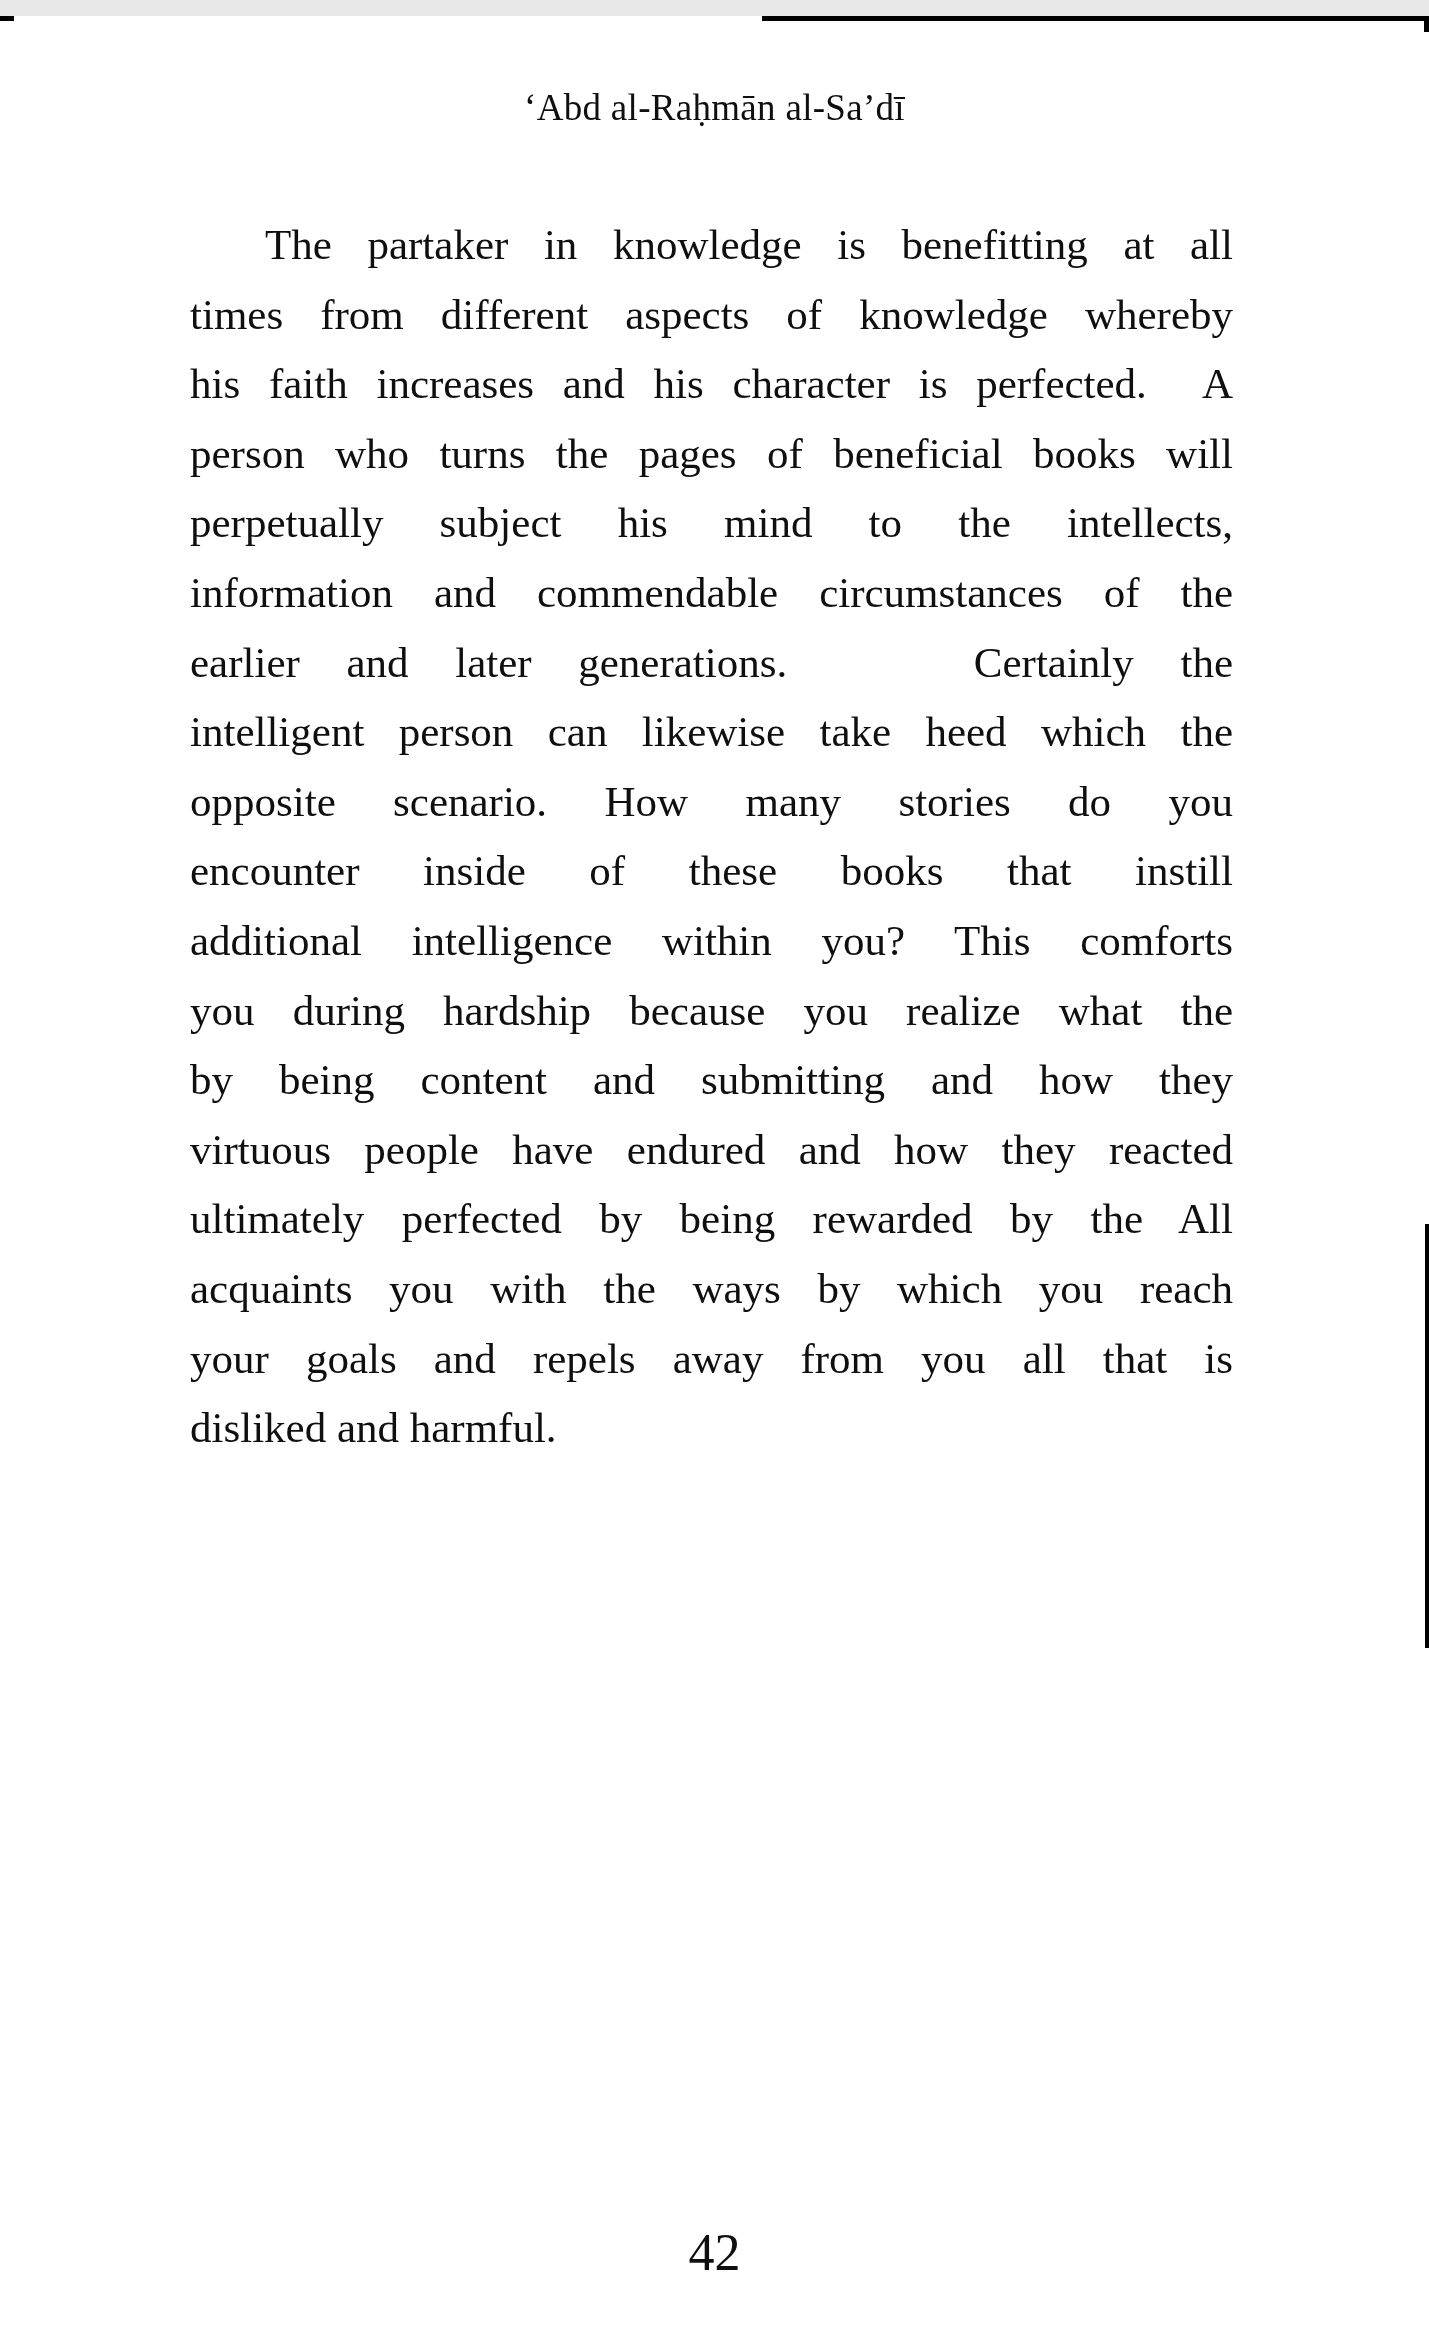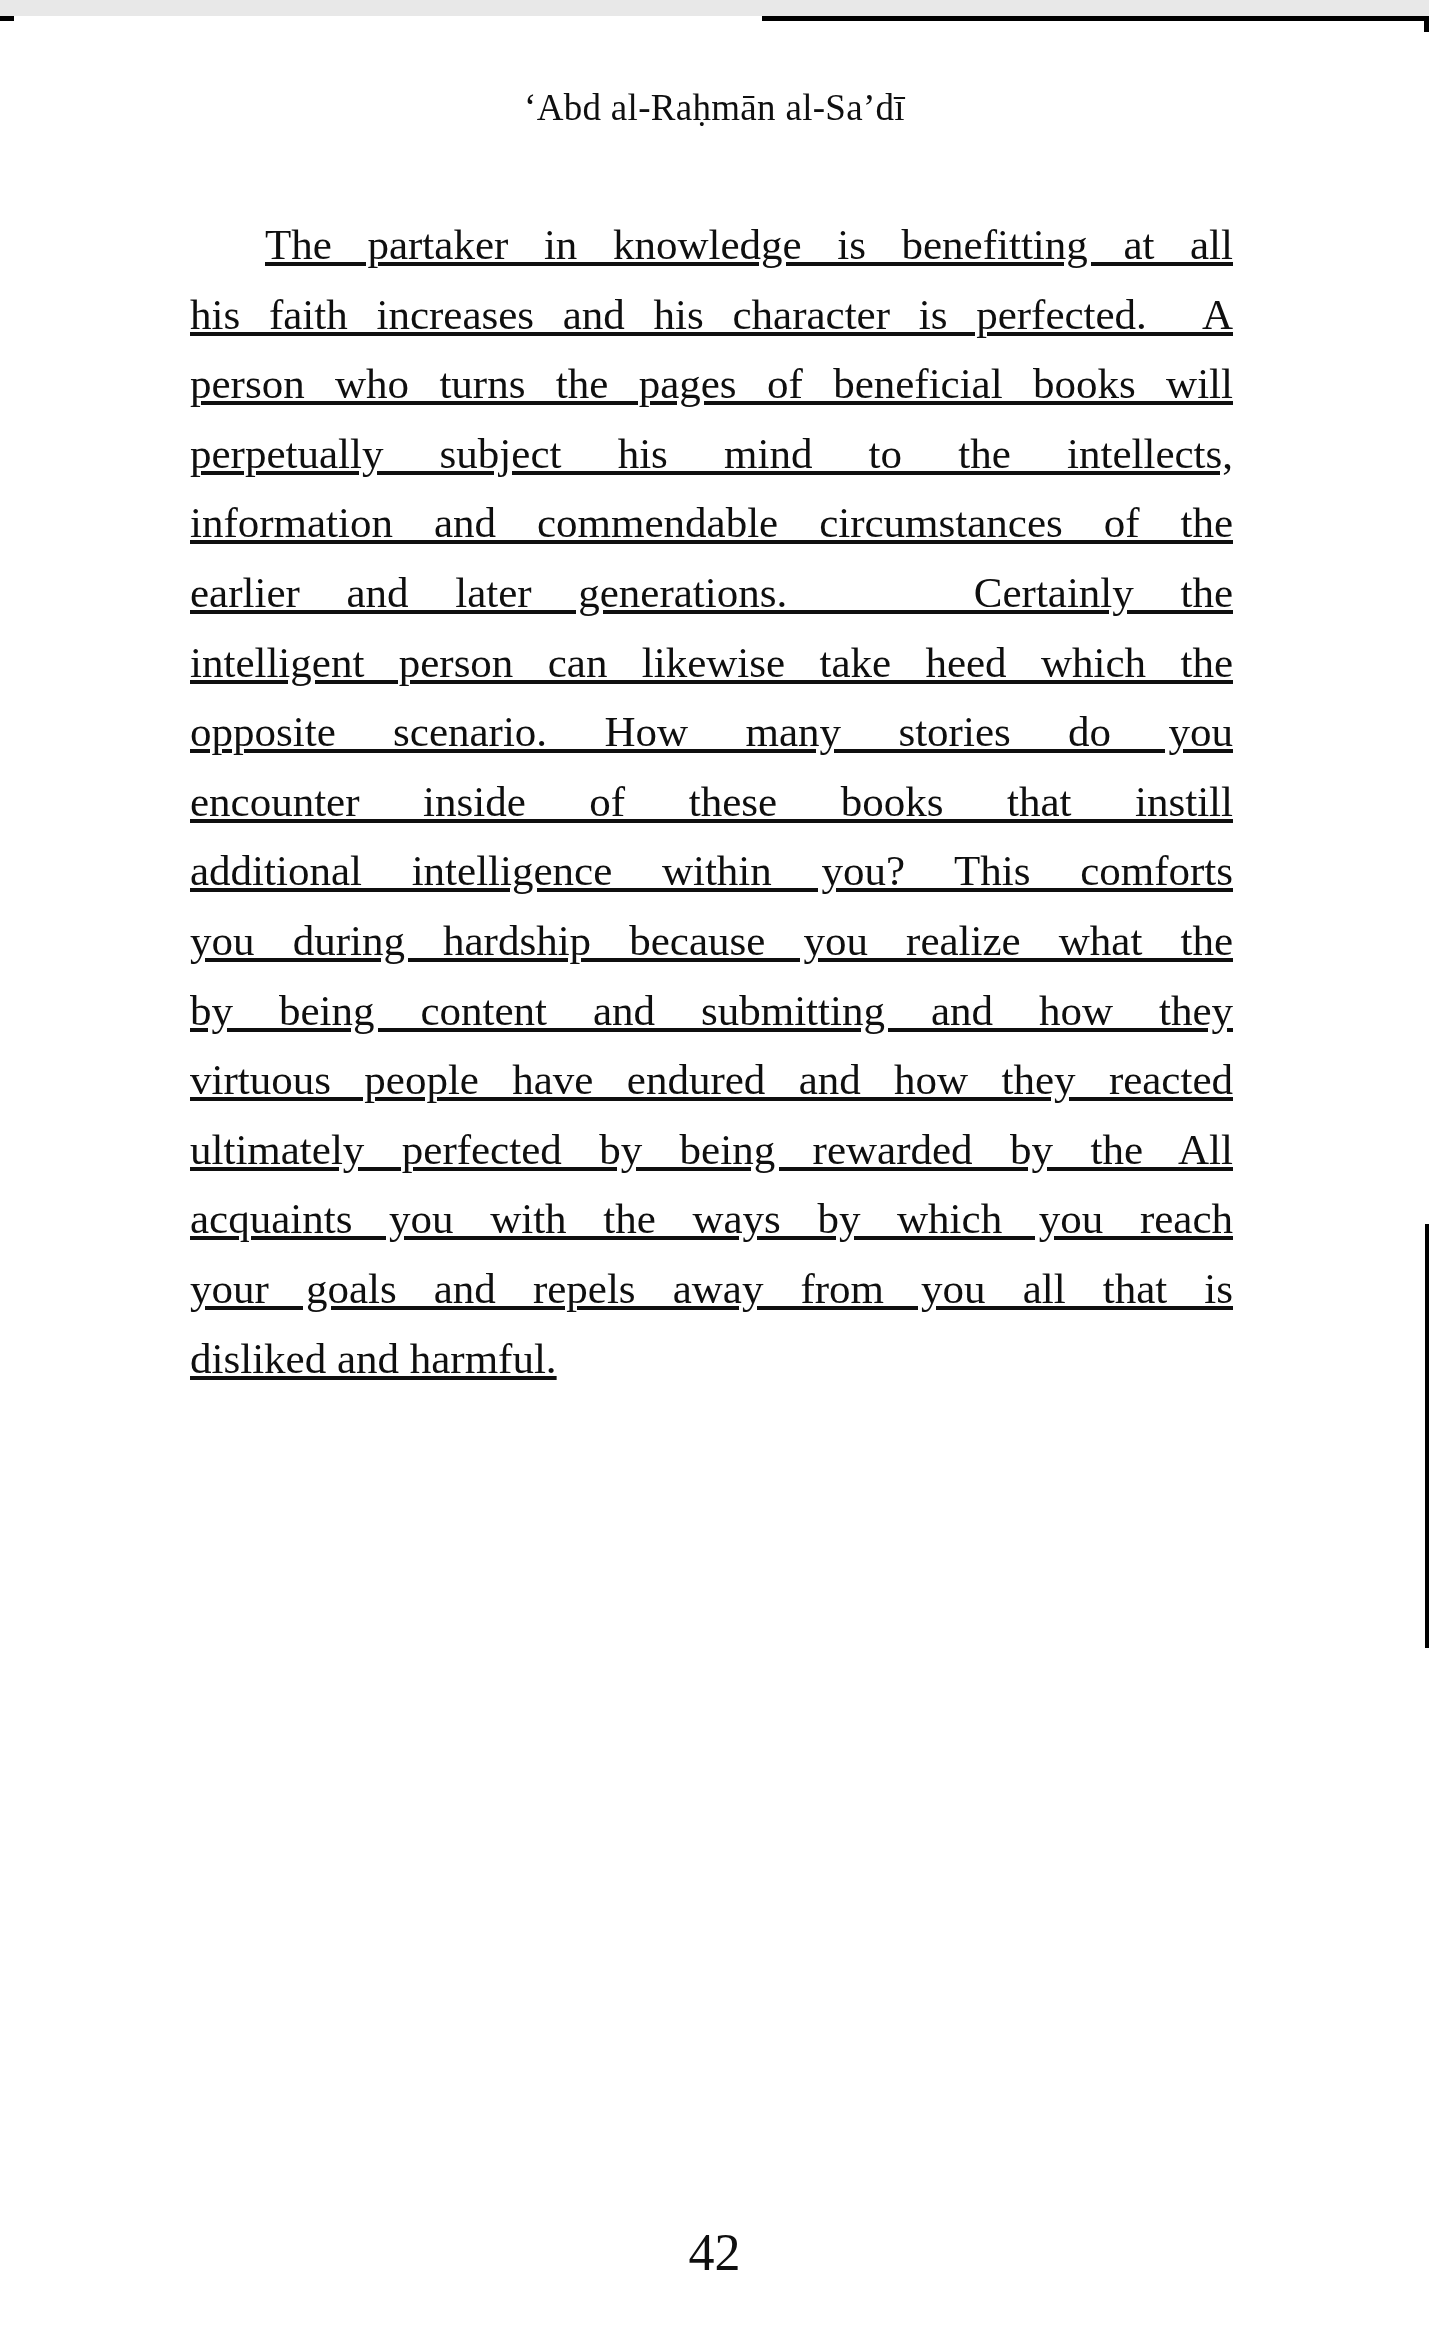--- a/index.html
+++ b/index.html
@@ -50,21 +50,20 @@
     white-space: nowrap;
   }
   
   .body-text {
     position: absolute;
     left: 190px;
     top: 194px;
     width: 1043px;
     font-size: 43px;
     line-height: 69.6px;
-    text-decoration: underline;
   }
   .body-text .line {
     text-align: justify;
     text-align-last: justify;
     white-space: normal;
   }
   .body-text .line.first {
     text-indent: 75px;
   }
   .body-text .line.last {
@@ -91,20 +90,21 @@
   <div class="artifact artifact-tr-bar"></div>
 
   <div class="artifact artifact-tr-tick"></div>
 
   <div class="artifact artifact-right-line"></div>
 
   <div class="running-head">‘Abd al-Raḥmān al-Sa’dī</div>
 
   <div class="body-text">
       <div class="line first">The partaker in knowledge is benefitting at all</div>
+      <div class="line">times from different aspects of knowledge whereby</div>
       <div class="line">his faith increases and his character is perfected.&nbsp; A</div>
       <div class="line">person who turns the pages of beneficial books will</div>
       <div class="line">perpetually subject his mind to the intellects,</div>
       <div class="line">information and commendable circumstances of the</div>
       <div class="line">earlier and later generations.&nbsp;&nbsp;&nbsp; Certainly the</div>
       <div class="line">intelligent person can likewise take heed which the</div>
       <div class="line">opposite scenario. How many stories do you</div>
       <div class="line">encounter inside of these books that instill</div>
       <div class="line">additional intelligence within you? This comforts</div>
       <div class="line">you during hardship because you realize what the</div>

